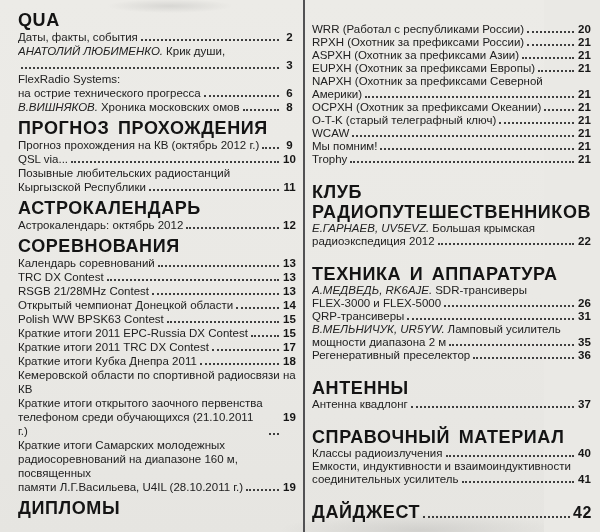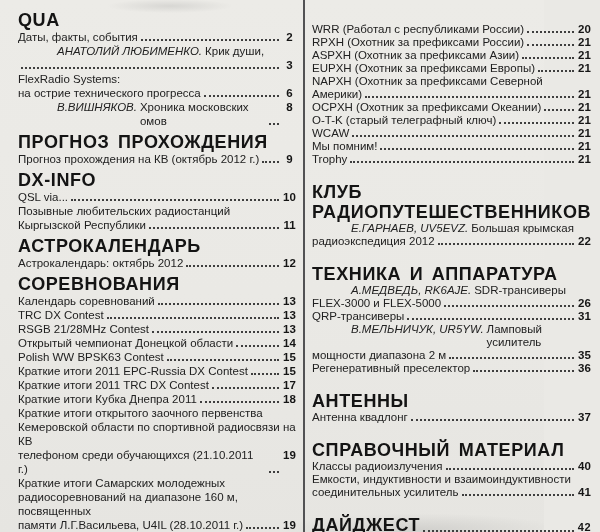--- a/index.html
+++ b/index.html
@@ -55,42 +55,41 @@
     align-items:baseline;
     font-size:11.5px;
   }
   .col-left .line{line-height:14px;}
   .col-right .line{line-height:13px;}
 
   .au{
     font-style:italic;
     padding-right:3px;
     white-space:pre;
-    margin-left:39px;
   }
   .txt{white-space:pre-wrap;}
 
   .dots{
     flex:1 1 auto;
     min-width:10px;
     border-bottom:2px dotted var(--dots);
     margin:0 3px;
     align-self:flex-end;
     margin-bottom:3px;
   }
   .pg{
     font-weight:700;
     font-size:11.5px;
     min-width:15px;
     text-align:center;
     color:#151515;
   }
   .heading-row{display:flex;align-items:baseline;}
   .heading-row .dots{margin-bottom:5px;}
-  .heading-row .pg{font-size:11px;}
+  .heading-row .pg{font-size:16px;}
 </style>
 </head>
 <body>
 
 <div class="page">
   <div class="col col-left">
       <div class="heading"><span class="htxt">QUA</span></div>
       <div class="entry">
         <div class="line">
           <span class="txt">Даты, факты, события</span>
@@ -127,21 +126,20 @@
         </div>
       </div>
       <div class="heading"><span class="htxt">ПРОГНОЗ ПРОХОЖДЕНИЯ</span></div>
       <div class="entry">
         <div class="line">
           <span class="txt">Прогноз прохождения на КВ (октябрь 2012 г.)</span>
           <span class="dots"></span>
           <span class="pg">9</span>
         </div>
       </div>
-      <div class="heading"><span class="htxt">DX-INFO</span></div>
       <div class="entry">
         <div class="line">
           <span class="txt">QSL via...</span>
           <span class="dots"></span>
           <span class="pg">10</span>
         </div>
       </div>
       <div class="entry">
         <div class="line">
           <span class="txt">Позывные любительских радиостанций</span>
@@ -212,24 +210,24 @@
       </div>
       <div class="entry">
         <div class="line">
           <span class="txt">Краткие итоги Кубка Днепра 2011</span>
           <span class="dots"></span>
           <span class="pg">18</span>
         </div>
       </div>
       <div class="entry">
         <div class="line">
+          <span class="txt">Кемеровской области по спортивной радиосвязи на КВ</span>
+        </div>
+        <div class="line">
           <span class="txt">Краткие итоги открытого заочного первенства</span>
-        </div>
-        <div class="line">
-          <span class="txt">Кемеровской области по спортивной радиосвязи на КВ</span>
         </div>
         <div class="line">
           <span class="txt">телефоном среди обучающихся (21.10.2011 г.)</span>
           <span class="dots"></span>
           <span class="pg">19</span>
         </div>
       </div>
       <div class="entry">
         <div class="line">
           <span class="txt">Краткие итоги Самарских молодежных</span>

